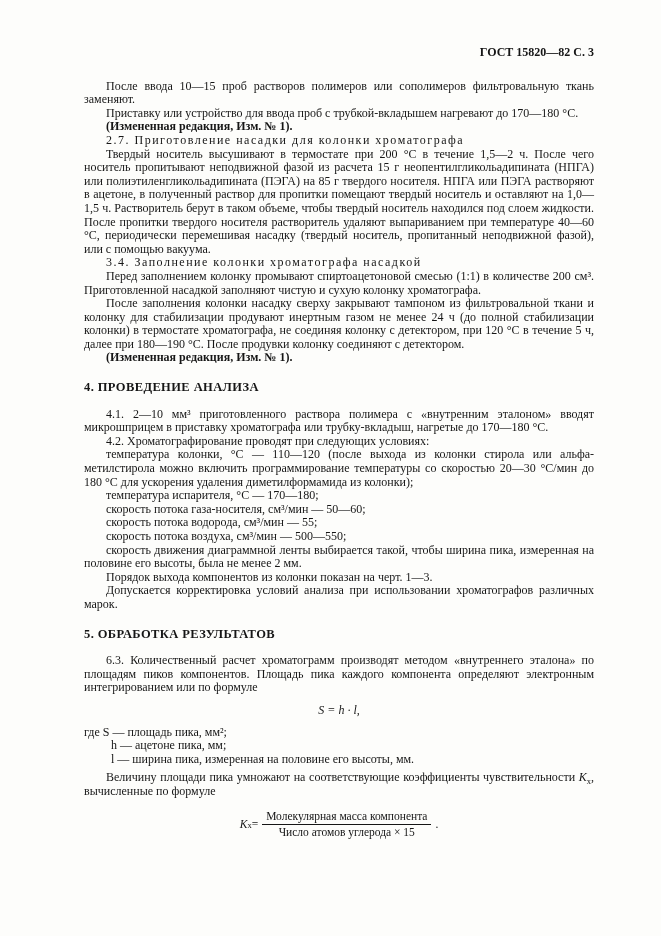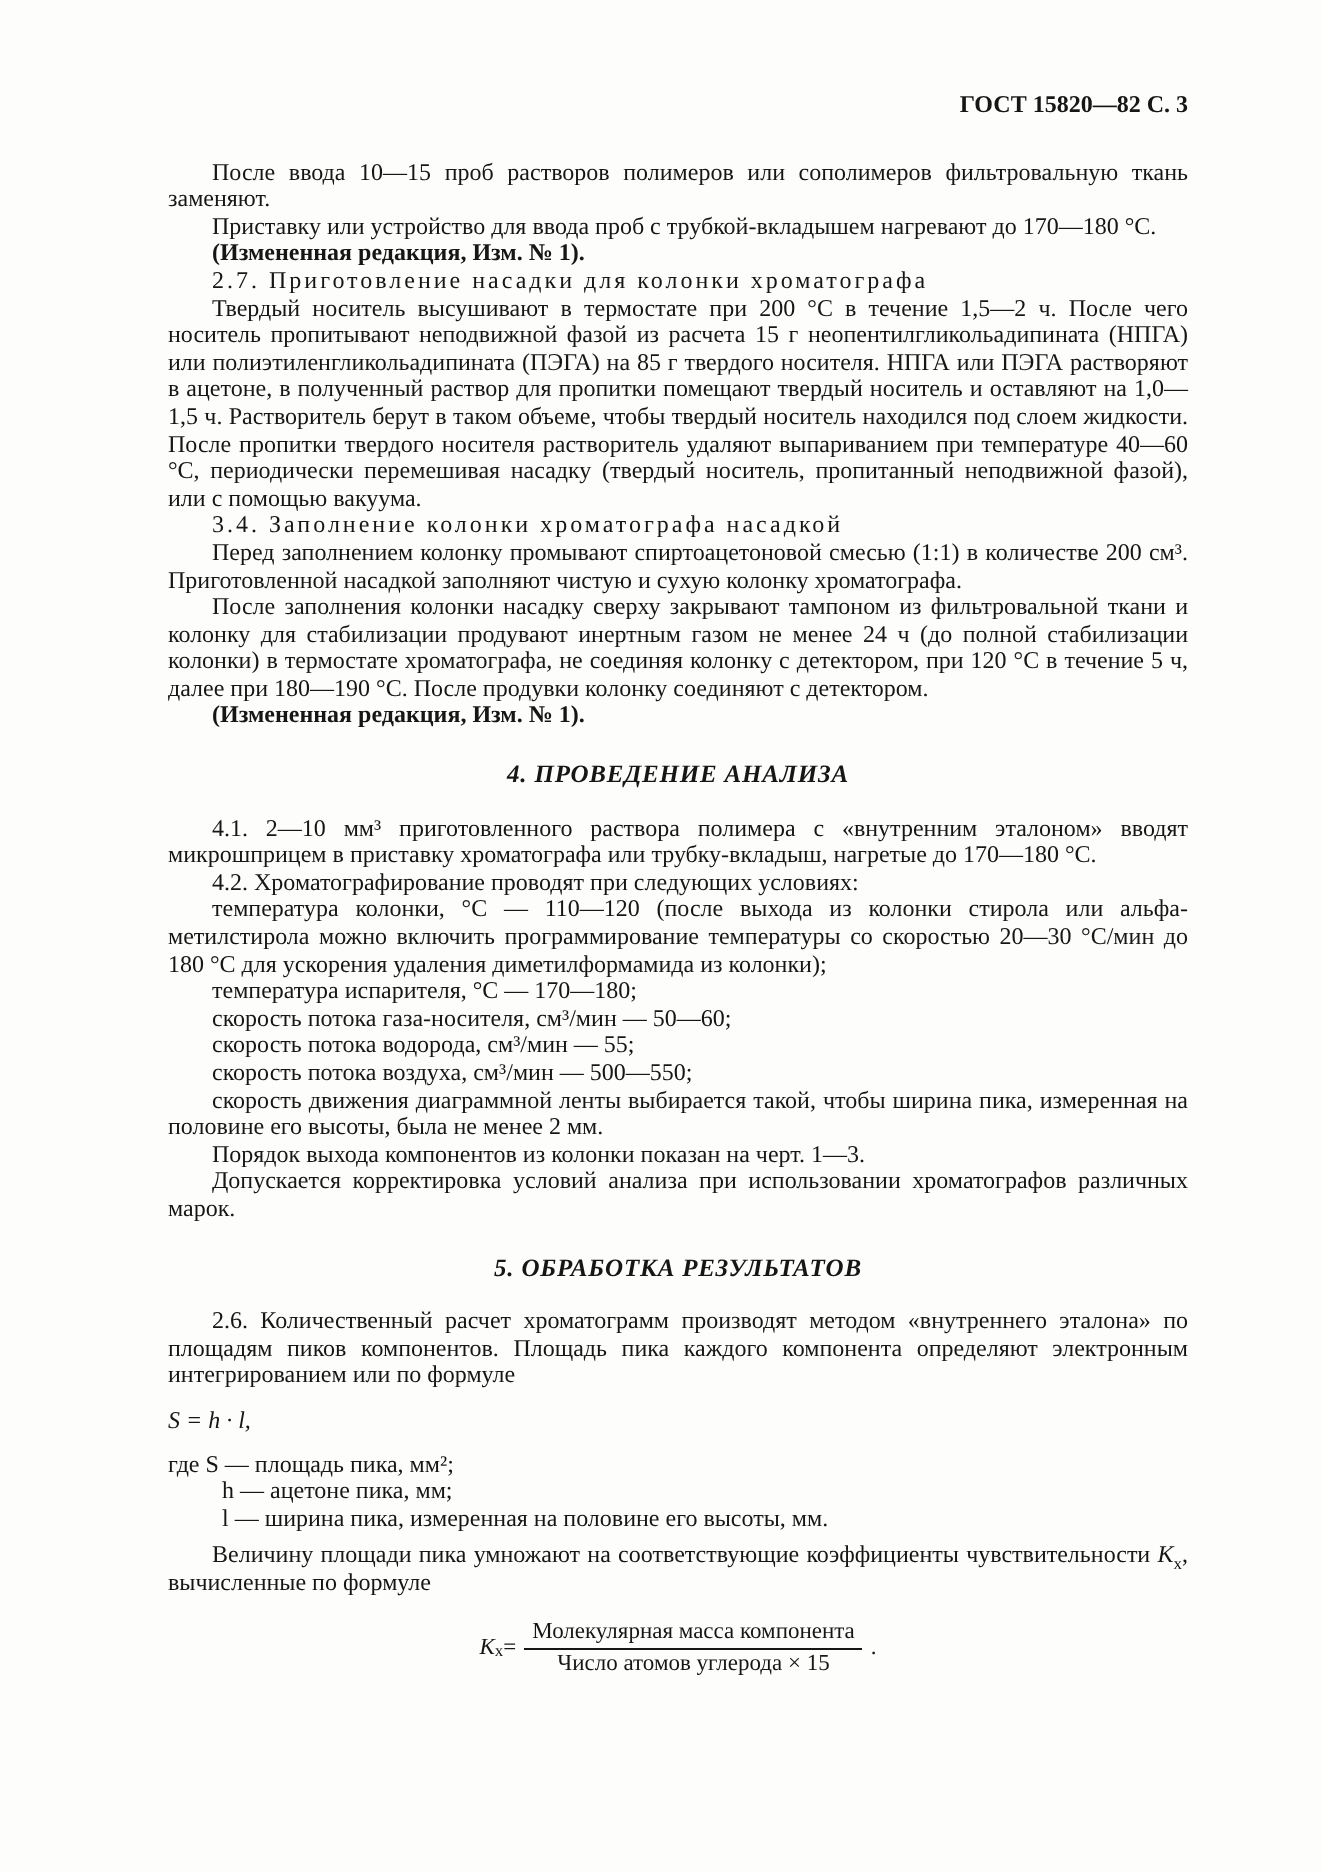--- a/index.html
+++ b/index.html
@@ -9,22 +9,22 @@
     background: #fdfdfb;
     font-family: "Liberation Serif", "DejaVu Serif", serif;
     color: #161616;
   }
   .page { position: relative; width: 661px; height: 936px; overflow: hidden; background: #fdfdfb; }
   .content { position: absolute; left: 84px; top: 46px; width: 510px; font-size: 12px; line-height: 13.6px; }
   .doc-header { text-align: right; font-weight: bold; font-size: 12px; margin: 0 0 20px 0; }
   p.body { margin: 0; text-indent: 22px; text-align: justify; }
   .bold { font-weight: bold; }
   p.spaced-heading { margin: 0; text-indent: 22px; text-align: left; letter-spacing: 1.5px; }
-  h3.section { text-align: center; font-size: 12.5px; font-weight: bold; margin: 16px 0 13px 0; letter-spacing: 0.4px; font-style: italic; }
-  .formula-line { text-align: left; margin: 9px 0 8px 0; font-style: italic; }
+  h3.section { text-align: left; font-size: 12.5px; font-weight: bold; margin: 16px 0 13px 0; letter-spacing: 0.4px; }
+  .formula-line { text-align: center; margin: 9px 0 8px 0; font-style: italic; }
   .defs { margin: 2px 0 0 0; }
   .defs p { margin: 0; text-indent: 0; text-align: left; }
   .defs p.cont { padding-left: 27px; }
   .it { font-style: italic; }
   sub.var-sub { font-size: 8.5px; line-height: 0; }
   .formula-frac { display: flex; justify-content: center; align-items: center; margin: 11px 0 13px 0; font-size: 11.5px; }
   .frac { display: inline-flex; flex-direction: column; text-align: center; margin: 0 4px; }
   .frac .num { border-bottom: 1px solid #161616; padding: 0 4px 1px 4px; }
   .frac .den { padding: 1px 4px 0 4px; }
   .gap-sm { height: 5px; }
@@ -57,21 +57,21 @@
     <p class="body">температура испарителя, °С — 170—180;</p>
     <p class="body">скорость потока газа-носителя, см³/мин — 50—60;</p>
     <p class="body">скорость потока водорода, см³/мин — 55;</p>
     <p class="body">скорость потока воздуха, см³/мин — 500—550;</p>
     <p class="body">скорость движения диаграммной ленты выбирается такой, чтобы ширина пика, измеренная на половине его высоты, была не менее 2 мм.</p>
     <p class="body">Порядок выхода компонентов из колонки показан на черт. 1—3.</p>
     <p class="body">Допускается корректировка условий анализа при использовании хроматографов различных марок.</p>
 
     <h3 class="section">5. ОБРАБОТКА РЕЗУЛЬТАТОВ</h3>
 
-    <p class="body">2.6. Количественный расчет хроматограмм производят методом «внутреннего эталона» по площадям пиков компонентов. Площадь пика каждого компонента определяют электронным интегрированием или по формуле</p>
+    <p class="body">6.3. Количественный расчет хроматограмм производят методом «внутреннего эталона» по площадям пиков компонентов. Площадь пика каждого компонента определяют электронным интегрированием или по формуле</p>
 
     <div class="formula-line">S = h · l,</div>
 
     <div class="defs">
       <p>где S — площадь пика, мм²;</p>
       <p class="cont">h — ацетоне пика, мм;</p>
       <p class="cont">l — ширина пика, измеренная на половине его высоты, мм.</p>
     </div>
 
     <div class="gap-sm"></div>

